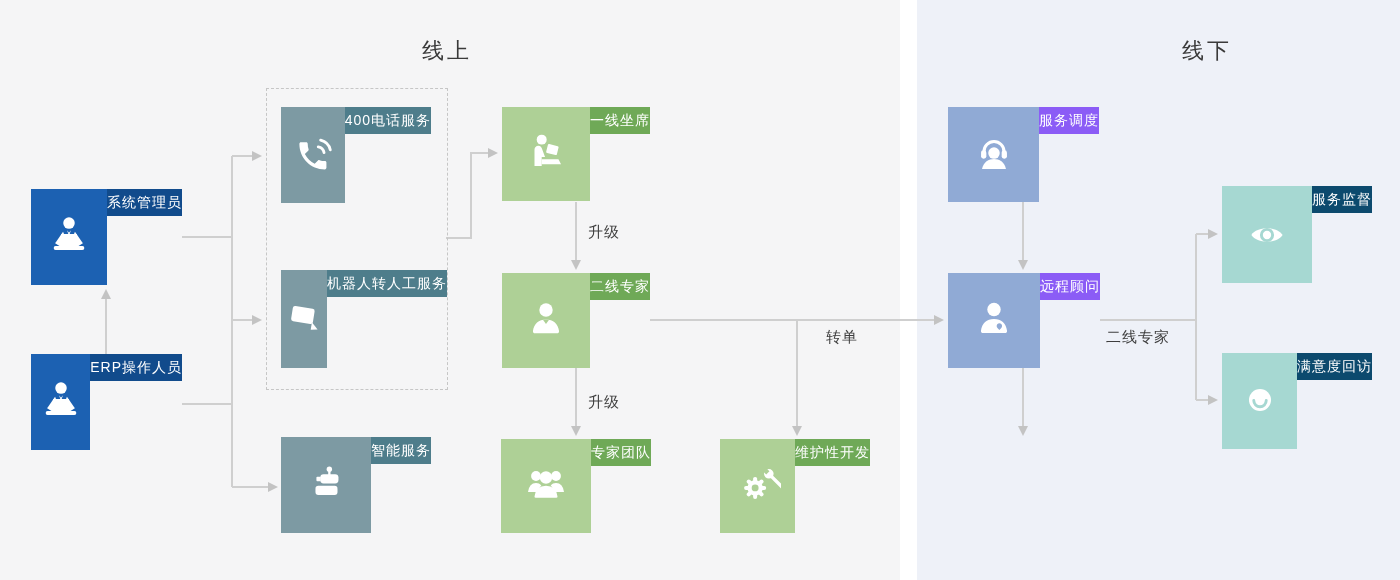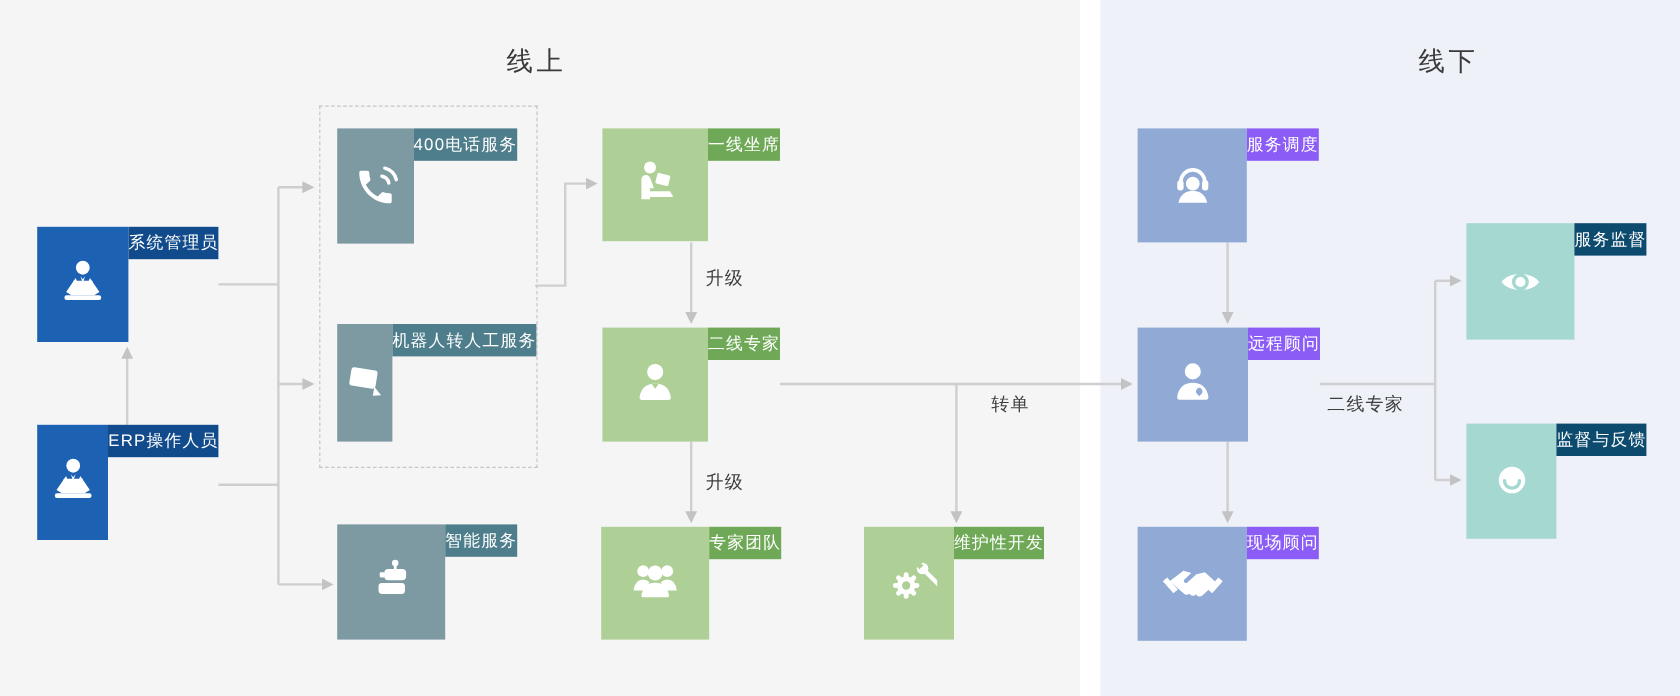--- a/index.html
+++ b/index.html
@@ -248,32 +248,20 @@
         <svg width="46" height="46" viewBox="0 0 48 48" fill="#fff">
           <circle cx="24" cy="12" r="7"></circle>
           <path d="M24 21.8 c-7.6 0-12.6 4.5-13.6 12.4 -.2 1.4.8 2.4 2.2 2.4 h22.8 c1.4 0 2.4-1 2.2-2.4 -1-7.9-6-12.4-13.6-12.4 z"></path>
           <path fill="#90aad5" d="M27.6 27.2 c1.1-1.2 2.9-1.2 4 0 1.1 1.2 1.1 3 0 4.2 l-2 2.1 -2-2.1 c-1.1-1.2-1.1-3 0-4.2 z"></path>
         </svg>
       </span>
     </div>
     <div class="strip">远程顾问</div>
   </div>
 
-  <div class="node lblue" style="left:948px;top:439px;width:151px;height:95px;">
-    <div class="body">
-      <span class="ic">
-        <svg width="50" height="46" viewBox="0 0 48 44" fill="#fff">
-          <path d="M5.5 19.5 L16.5 11 l6.3 1.9 -5.7 5.3 a1.7 1.7 0 0 0 2.3 2.4 l7.5-6.8 6.8-1.6 9 8.3 -11 10.4 c-1.4 1.3-3.4 1.1-4.5-.3 l-.7-.8 c-1 1.4-3.1 1.6-4.4.5 l-1-.9 c-1.1 1.2-3 1.2-4.1 0 L5.5 19.5 z"></path>
-          <path d="M2.5 17.5 l8.5 9.5 -3.5 3 -8.5-9.5 z" transform="translate(1,-1)"></path>
-          <path d="M45.5 17.5 l-8.5 9.5 3.5 3 8.5-9.5 z" transform="translate(-1,-1)"></path>
-        </svg>
-      </span>
-    </div>
-    <div class="strip">现场顾问</div>
-  </div>
 
   <div class="node aqua" style="left:1222px;top:186px;width:150px;height:97px;">
     <div class="body">
       <span class="ic">
         <svg width="50" height="46" viewBox="0 0 48 44" fill="#fff">
           <path d="M9 22 C14.5 13.5 33.5 13.5 39 22 C33.5 30.5 14.5 30.5 9 22 z"></path>
           <circle cx="24" cy="22" r="5.4" fill="none" stroke="#a6d8d2" stroke-width="2.8"></circle>
         </svg>
       </span>
     </div>
@@ -282,16 +270,16 @@
 
   <div class="node aqua" style="left:1222px;top:353px;width:150px;height:96px;">
     <div class="body">
       <span class="ic">
         <svg width="46" height="46" viewBox="0 0 48 48" fill="#fff">
           <circle cx="24" cy="23" r="11.5"></circle>
           <path d="M17.5 23.5 a6.5 6.5 0 0 0 13 0" fill="none" stroke="#a6d8d2" stroke-width="3" stroke-linecap="round"></path>
         </svg>
       </span>
     </div>
-    <div class="strip">监督与反馈</div>
+    <div class="strip">满意度回访</div>
   </div>
 
 </div>
 
 </body></html>

